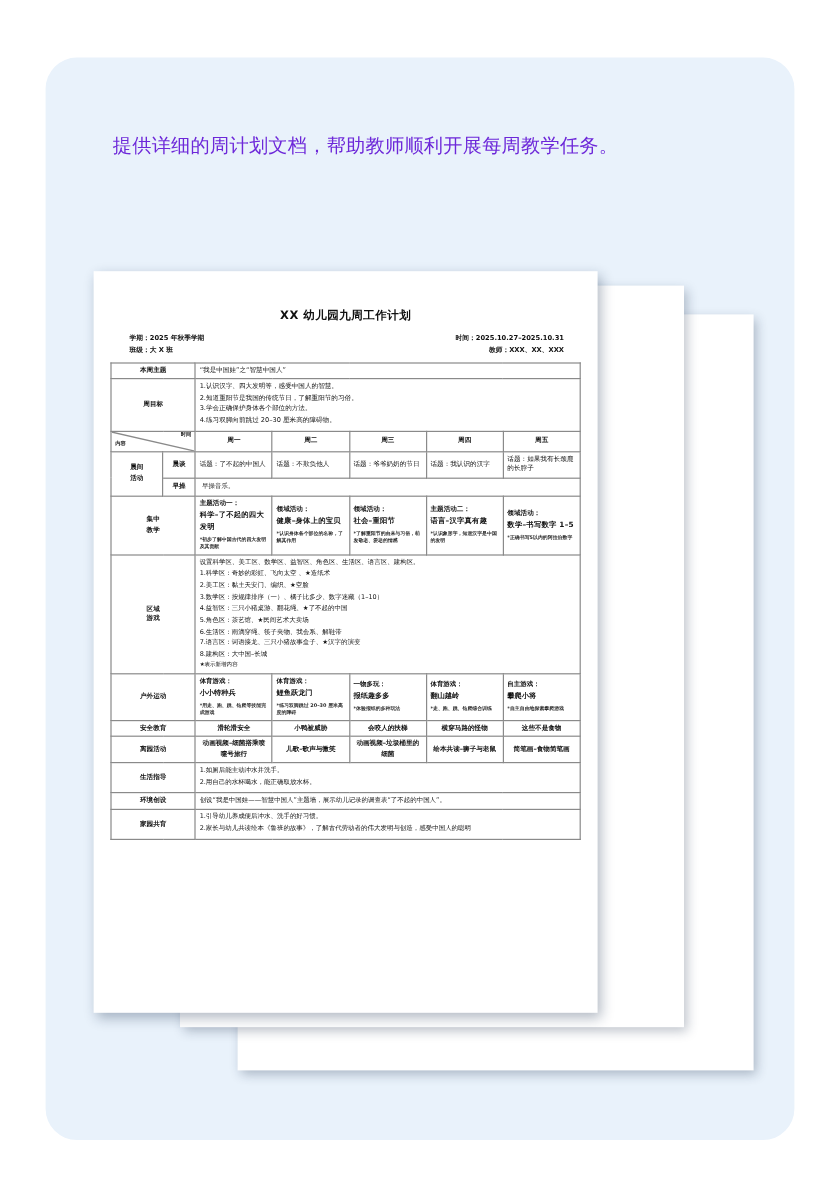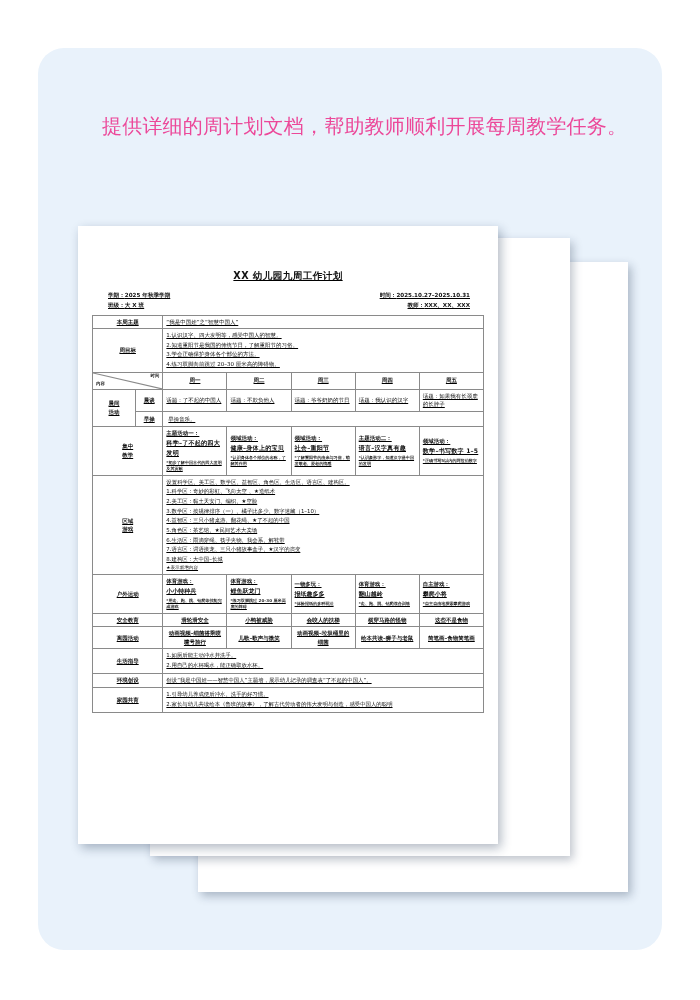--- a/index.html
+++ b/index.html
@@ -22,23 +22,23 @@
     background: #e9f2fb;
     border-radius: 26px;
   }
 
   
   #intro {
     position: absolute;
     left: 62px;
     top: 110px;
     width: 576px;
-    font-size: 20px;
+    font-size: 16px;
     line-height: 1.62;
-    color: #ec4899;
+    color: #6d28d9;
     letter-spacing: .2px;
     text-indent: 2em;
     font-weight: 500;
   }
 
   
   .sheet {
     position: absolute;
     background: #ffffff;
   }
@@ -76,22 +76,21 @@
   }
   #back-table .r:last-child { border-bottom: none; }
 
   
   #sheet-front {
     left: 78px;
     top: 226px;
     width: 420px;
     height: 618px;
     box-shadow: 3px 4px 10px rgba(20,40,70,.32);
-    padding: 44px 14px 10px 14px;
-    text-decoration: underline;
+    padding: 31px 14px 10px 14px;
   }
 
   
   #doc {
     font-family: "DejaVu Sans", "Liberation Sans", sans-serif;
     color: #111;
   }
 
   #doc-title {
     text-align: center;

